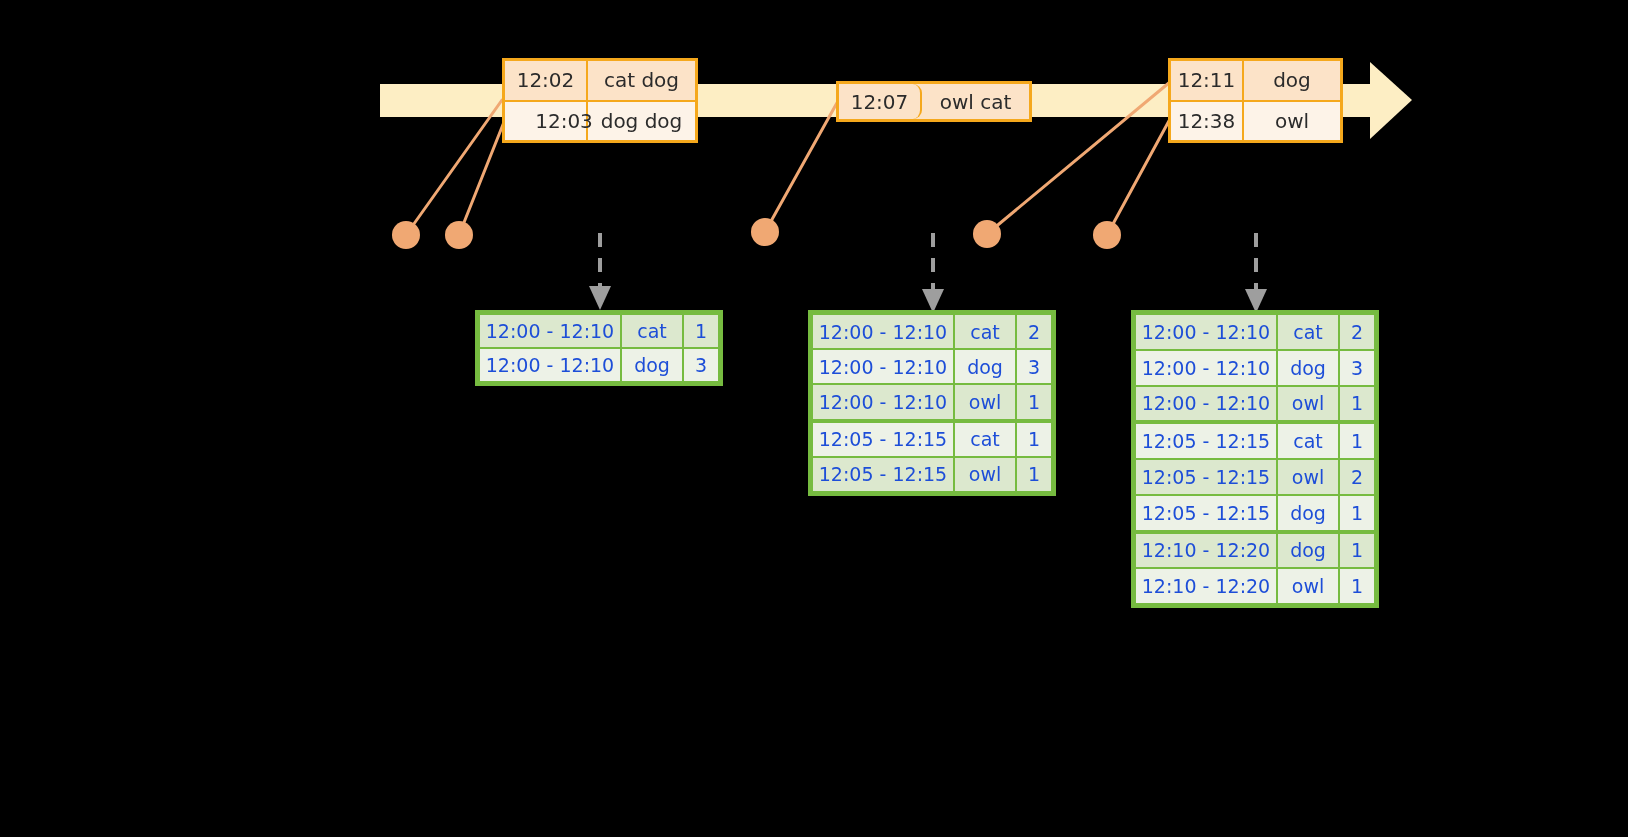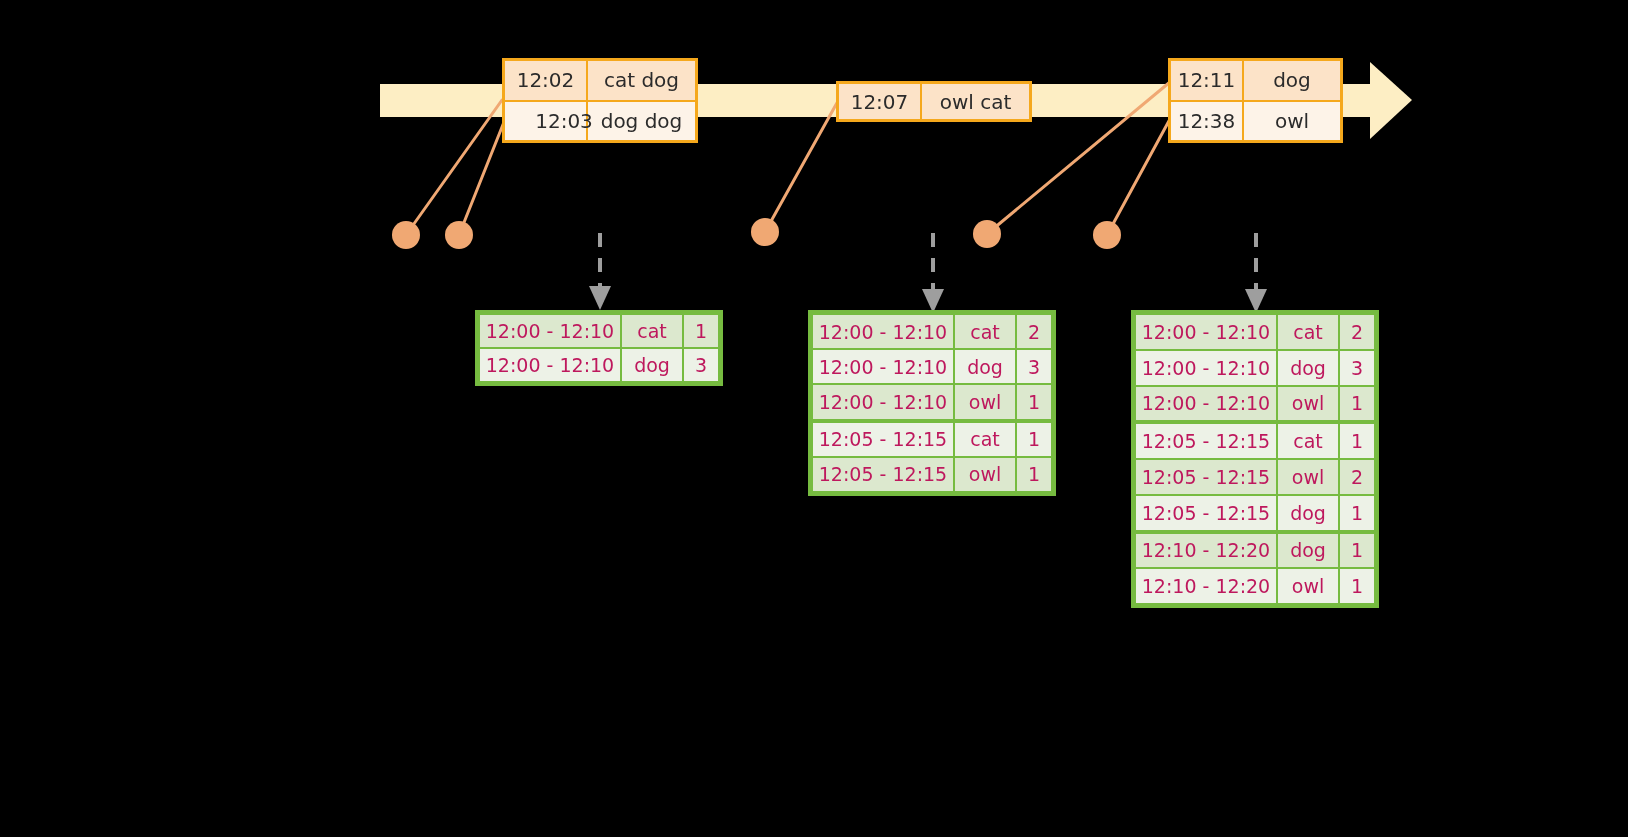--- a/index.html
+++ b/index.html
@@ -83,21 +83,21 @@
     display: flex;
     flex-direction: row;
     height: 37px;
   }
   .res-cell {
     box-sizing: border-box;
     display: flex;
     align-items: center;
     justify-content: center;
     font-size: 19px;
-    color: #be185d;
+    color: #1d4ed8;
     white-space: nowrap;
     margin: 1px;
   }
   .res-window { }
   .res-key { }
   .res-count { }
   .rdark .res-cell { background: #dce8ce; }
   .rlight .res-cell { background: #edf2e7; }
 
   .ds-start { border-top: 2px solid #76bb40; }
@@ -152,21 +152,21 @@
       <div class="event-val">cat dog</div>
     </div>
     <div class="event-row shade-light">
       <div class="event-time" style="width:83px;padding-left:37px;">12:03</div>
       <div class="event-val">dog dog</div>
     </div>
   </div>
 
   <div class="event-box" style="left:836px; top:81px; width:196px; height:41px;">
     <div class="event-row shade-dark">
-      <div class="event-time" style="width:83px;">12:07</div>
+      <div class="event-time" style="width:83px;border-radius:9px;">12:07</div>
       <div class="event-val">owl cat</div>
     </div>
   </div>
 
   <div class="event-box" style="left:1168px; top:58px; width:175px; height:85px;">
     <div class="event-row shade-dark">
       <div class="event-time" style="width:73px;text-align:center;">12:11</div>
       <div class="event-val">dog</div>
     </div>
     <div class="event-row shade-light">

